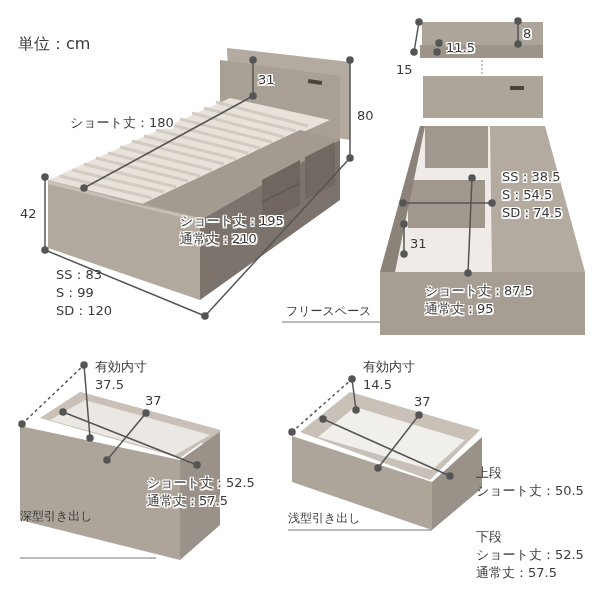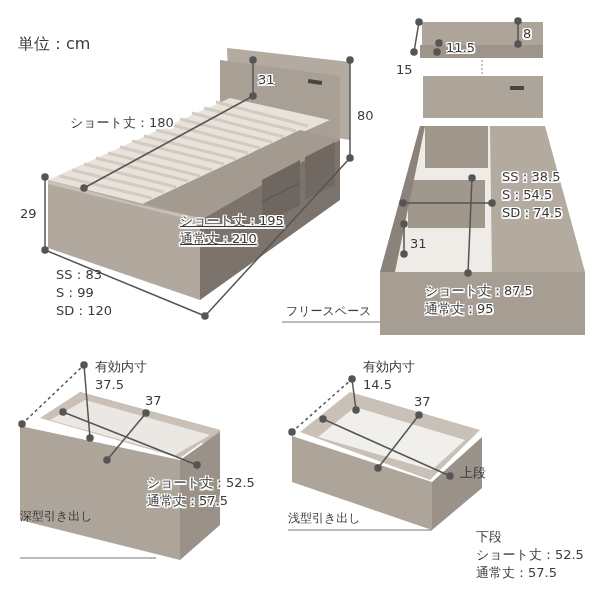--- a/index.html
+++ b/index.html
@@ -150,25 +150,25 @@
     <circle cx="419" cy="415" r="3"></circle>
       <circle cx="378" cy="468" r="3"></circle>
     <line x1="288" y1="530" x2="432" y2="530" stroke="#777" stroke-width="1"></line>
   </g>
 </svg>
 
 <div class="lbl big" style="left:18px;top:16px;">単位：cm</div>
 
 <div class="lbl outlined" style="left:258px;top:72px;">31</div>
 <div class="lbl" style="left:357px;top:108px;">80</div>
-<div class="lbl" style="left:20px;top:206px;">29</div>
+<div class="lbl" style="left:20px;top:206px;">42</div>
 <div class="lbl outlined stack" style="left:70px;top:114px;">
   <div>ショート丈：180</div>
 </div>
-<div class="lbl outlined stack" style="left:180px;top:212px;text-decoration:underline;">
+<div class="lbl outlined stack" style="left:180px;top:212px;">
   <div>ショート丈：195</div>
   <div>通常丈：210</div>
 </div>
 <div class="lbl stack" style="left:56px;top:266px;">
   <div>SS：83</div>
   <div>S：99</div>
   <div>SD：120</div>
 </div>
 
 <div class="lbl" style="left:396px;top:30px;margin-top:32px;">15</div>
@@ -197,20 +197,21 @@
   <div>通常丈：57.5</div>
 </div>
 <div class="lbl" style="left:20px;top:508px;font-size:12px;">深型引き出し</div>
 
 <div class="lbl stack" style="left:363px;top:358px;">
   <div>有効内寸</div>
   <div>14.5</div>
 </div>
 <div class="lbl" style="left:414px;top:394px;">37</div>
 <div class="lbl" style="left:288px;top:510px;font-size:12px;text-align:right;">浅型引き出し</div>
-<div class="lbl stack" style="left:460px;top:464px;">
+<div class="lbl stack" style="left:476px;top:464px;">
   <div>上段</div>
+  <div>ショート丈：50.5</div>
 </div>
 <div class="lbl stack" style="left:476px;top:528px;">
   <div>下段</div>
   <div>ショート丈：52.5</div>
   <div>通常丈：57.5</div>
 </div>
 
 </body></html>

